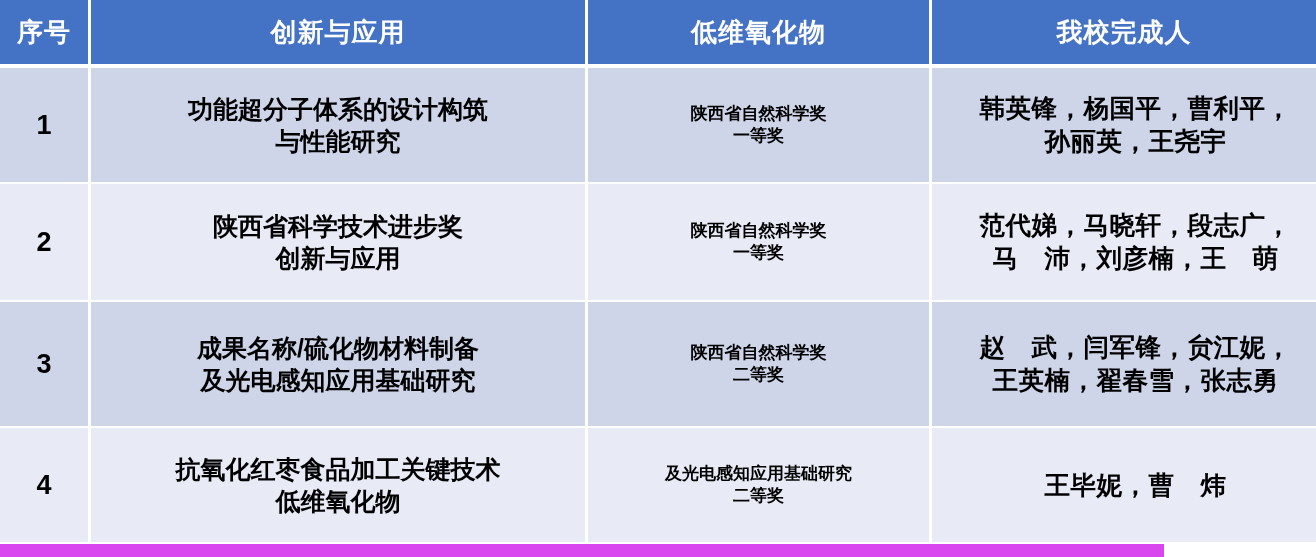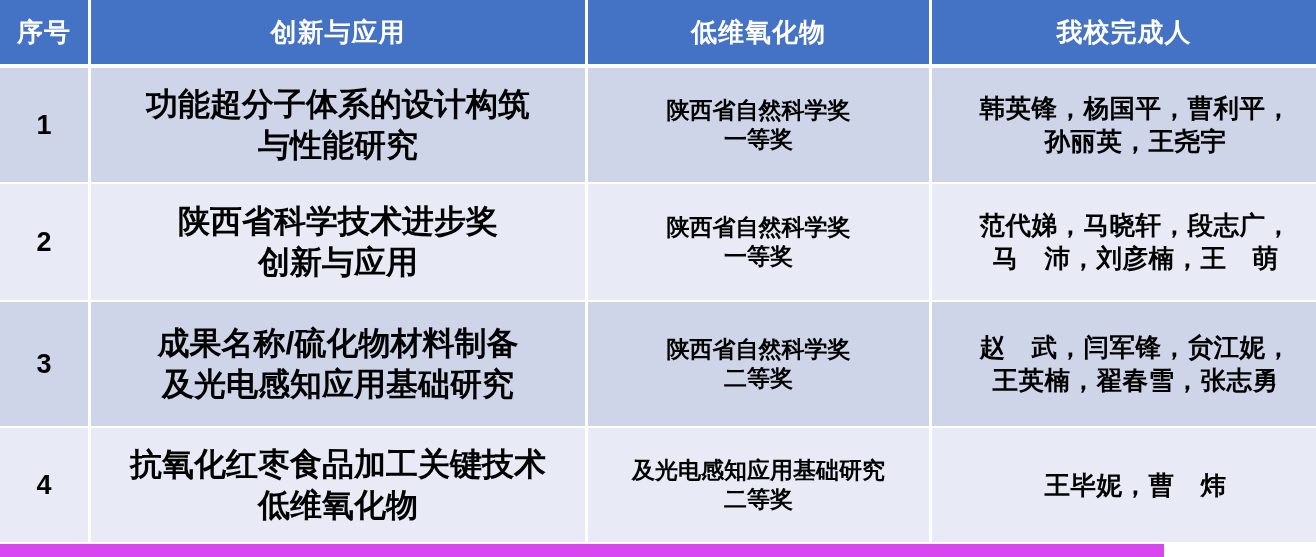--- a/index.html
+++ b/index.html
@@ -62,24 +62,24 @@
   tbody tr.row-odd td  { background: #ced5e8; }
   tbody tr.row-even td { background: #e8ebf6; }
 
   tbody tr.row-even td { border-top: 2px solid #ffffff; border-bottom: 2px solid #ffffff; }
 
   td.cell-no {
     font-size: 27px;
     letter-spacing: 0;
   }
   td.cell-name {
-    font-size: 32px;
+    font-size: 25px;
   }
   td.cell-award {
-    font-size: 23px;
+    font-size: 17px;
   }
   td.cell-people {
     font-size: 25.5px;
     letter-spacing: 0.5px;
     padding-left: 29px;
   }
   tbody tr { height: 120px; }
   tbody tr.r1 { height: 114px; }
   tbody tr.r2 { height: 120px; }
   tbody tr.r3 { height: 124px; }

